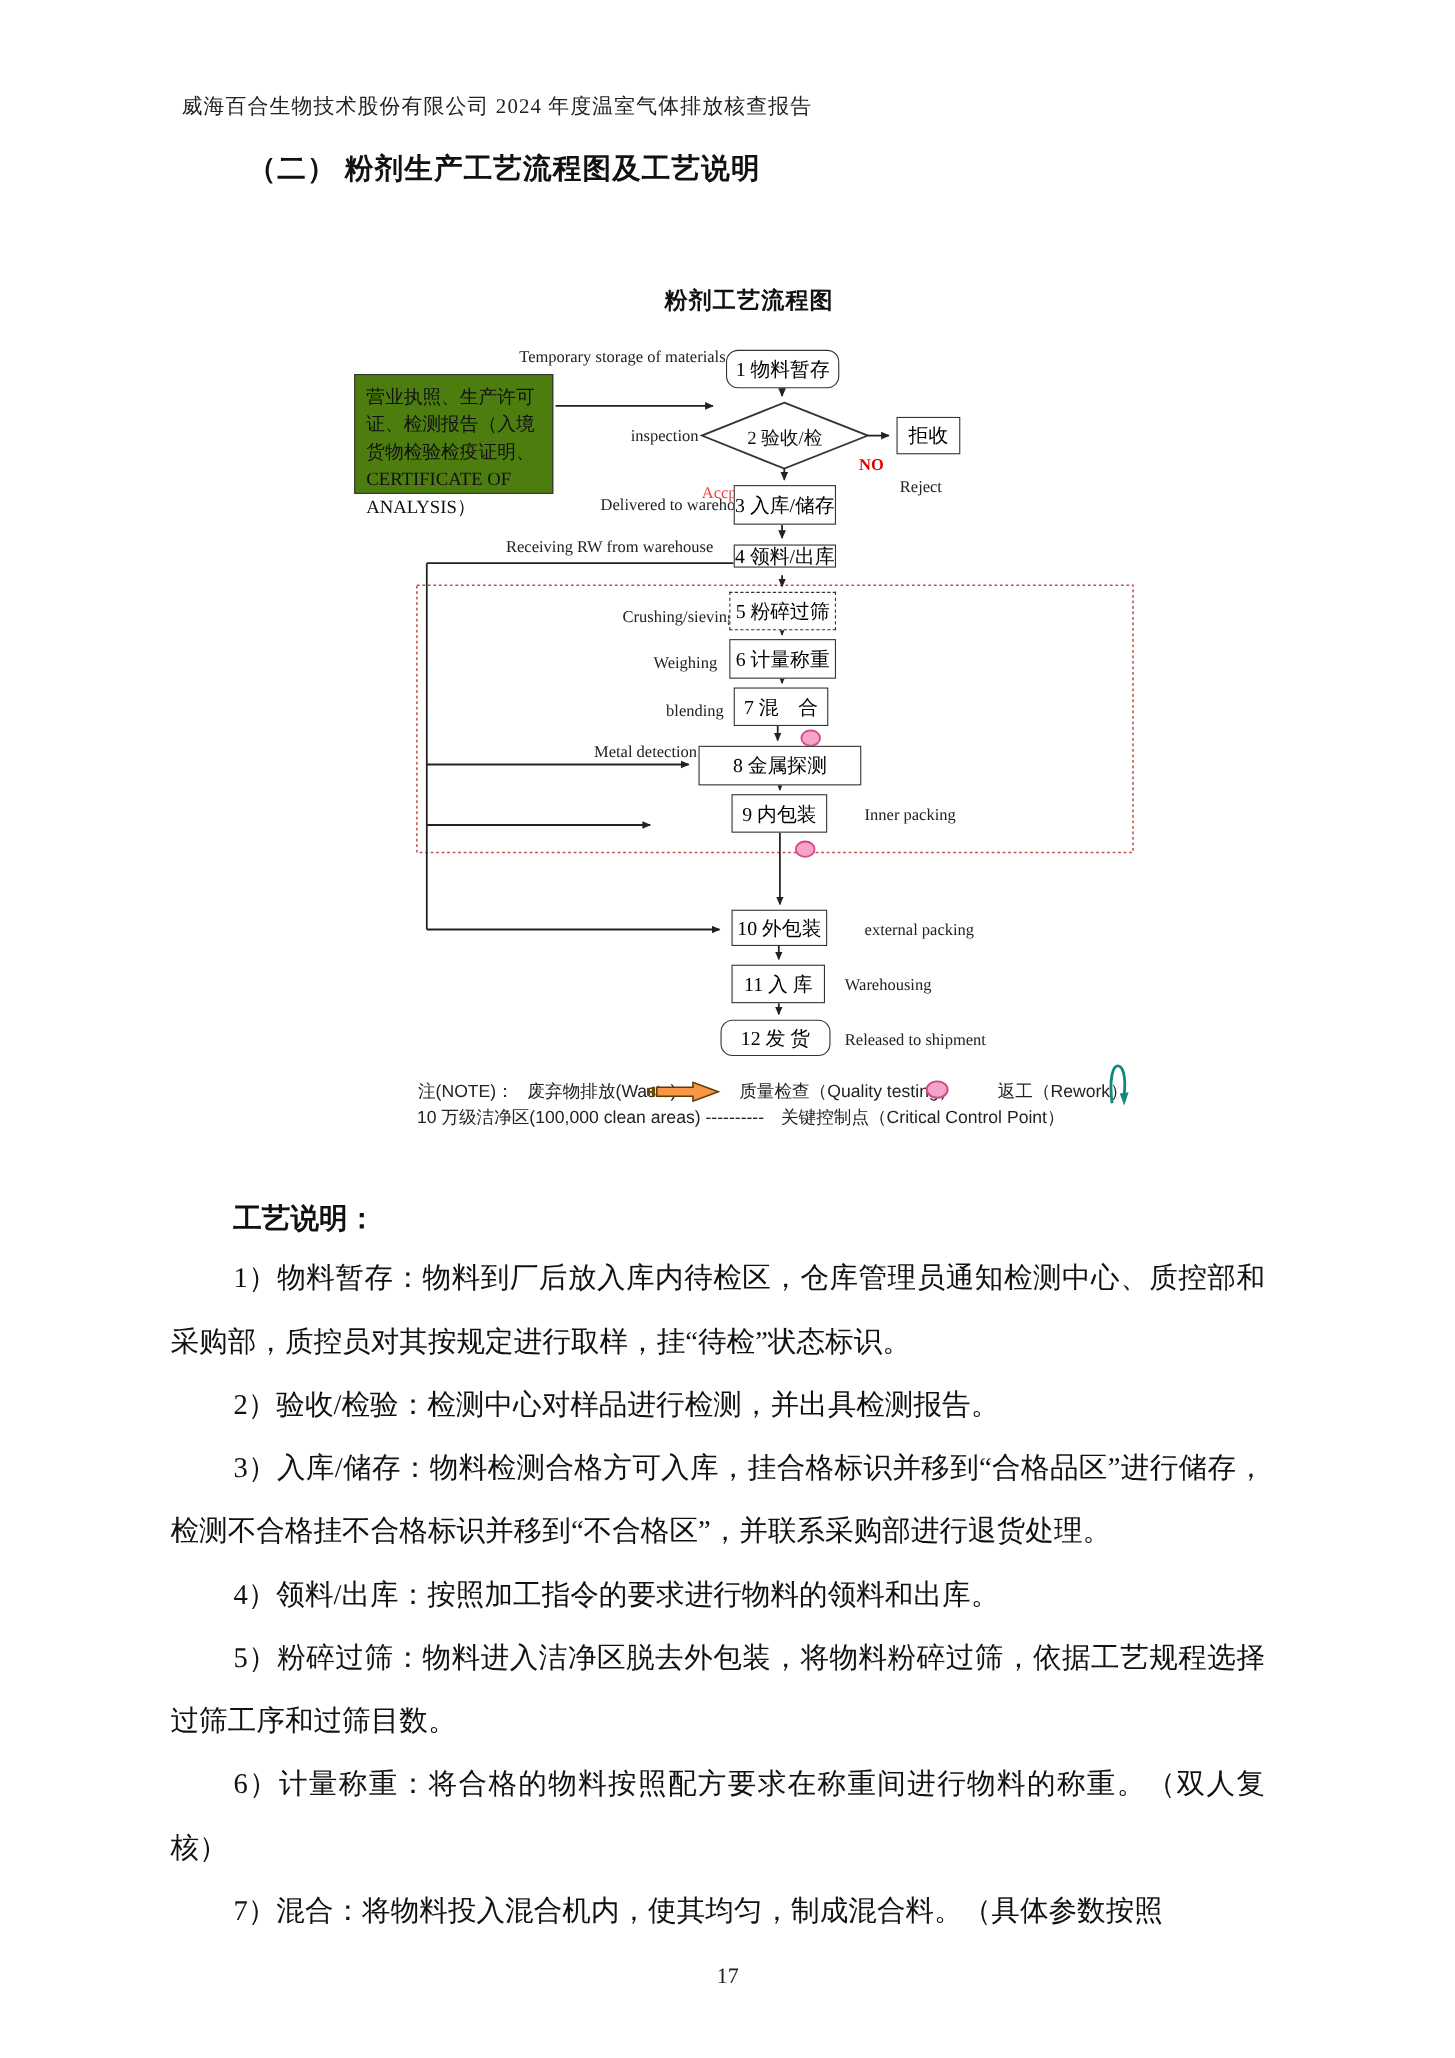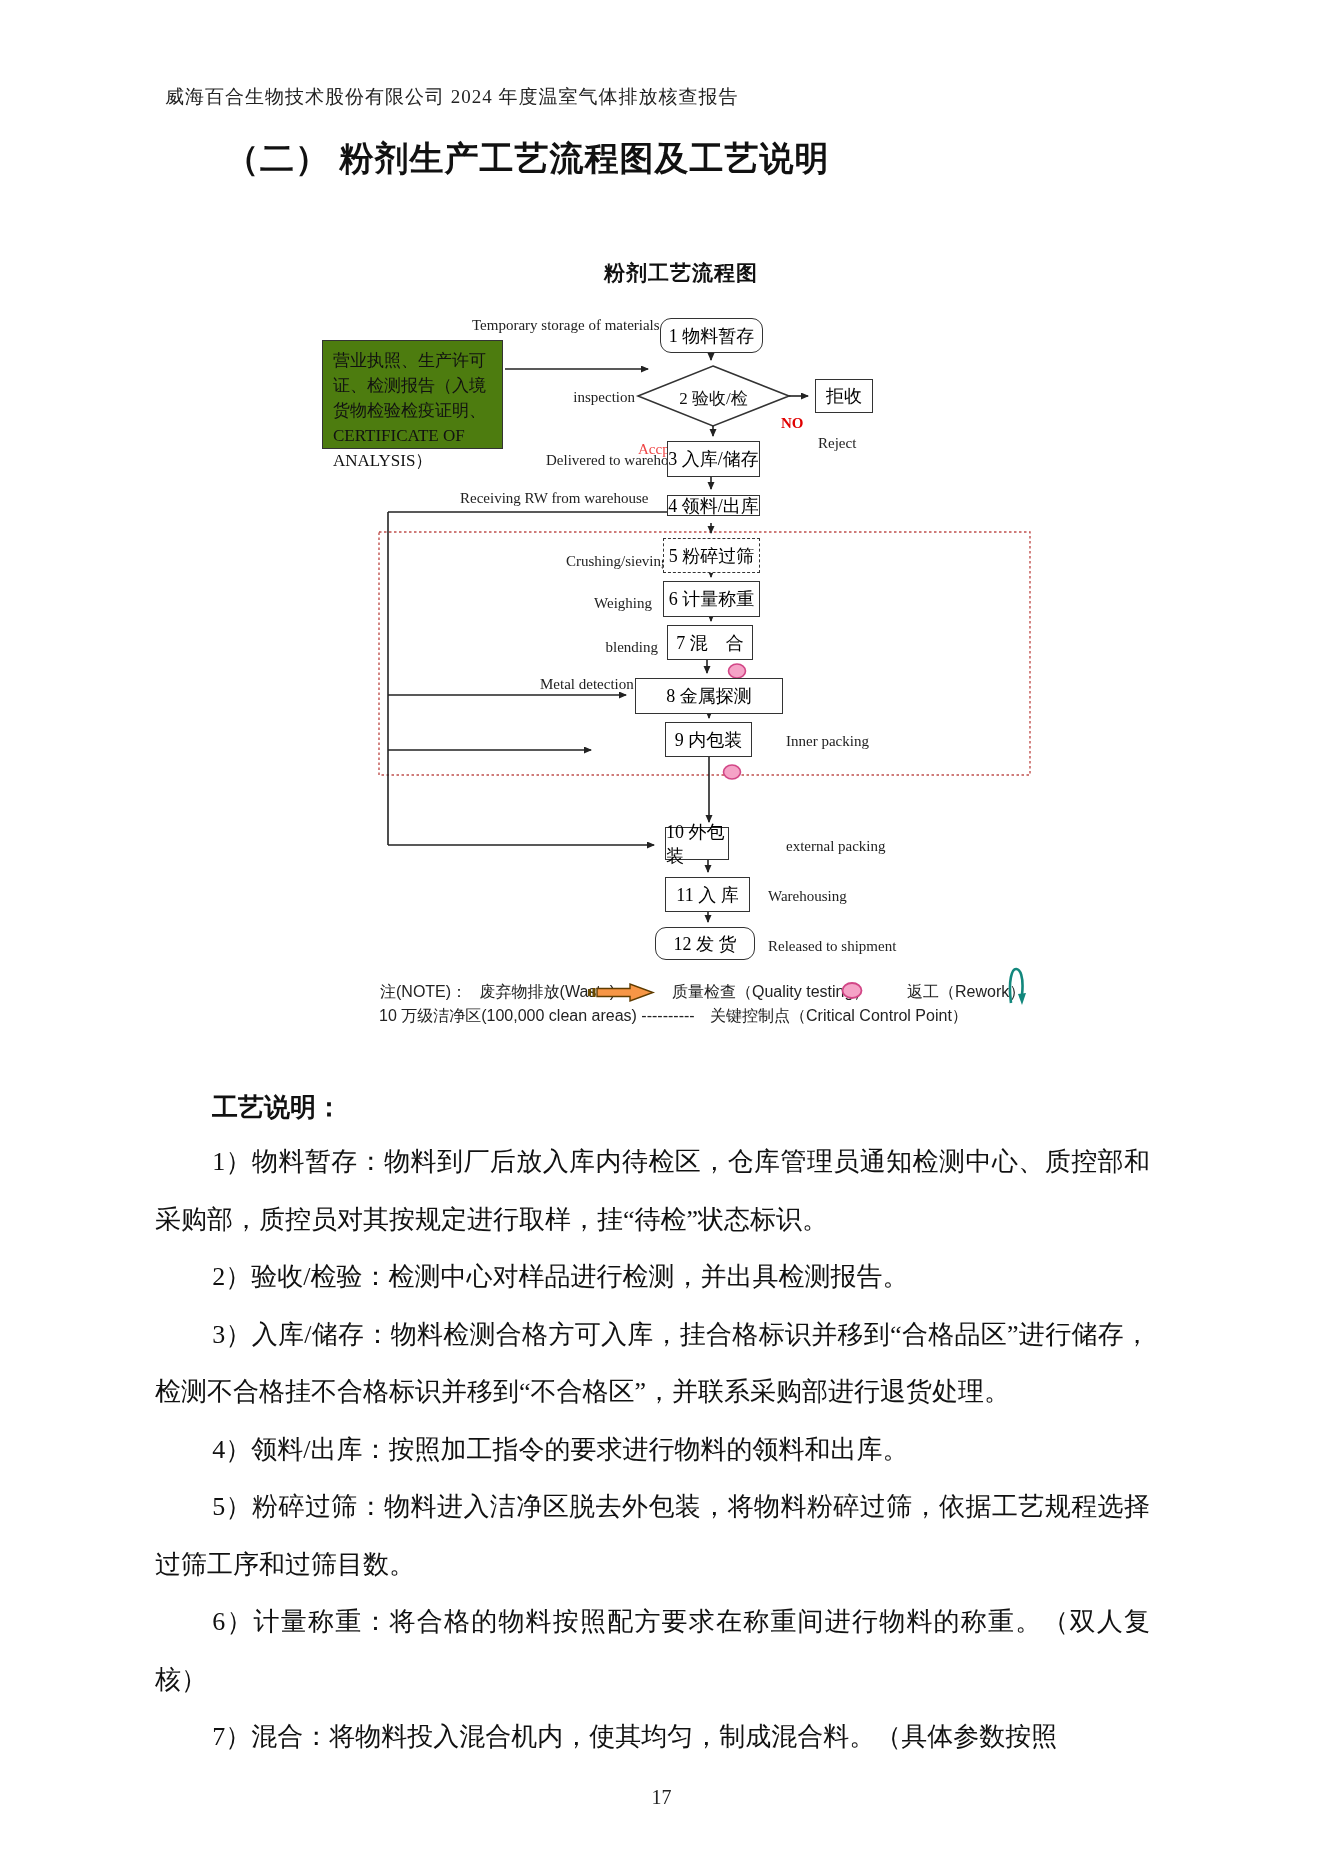--- a/index.html
+++ b/index.html
@@ -1,20 +1,20 @@
 <!DOCTYPE html>
 <html><head>
 <meta charset="utf-8">
 <style>
   html,body{margin:0;padding:0;}
   body{width:1323px;height:1871px;position:relative;background:#ffffff;
        font-family:"Liberation Serif","DejaVu Serif",serif;color:#1a1a1a;overflow:hidden;}
   .abs{position:absolute;}
   .hdr{font-size:19px;letter-spacing:1px;color:#222;}
-  .sec-title{font-size:34px;font-weight:bold;letter-spacing:1px;color:#111;}
+  .sec-title{font-size:26px;font-weight:bold;letter-spacing:1px;color:#111;}
   .chart-title{font-size:21px;font-weight:bold;letter-spacing:1px;color:#111;}
   .fbox{position:absolute;border:1.5px solid #333;background:#fff;display:flex;
         align-items:center;justify-content:center;font-size:18px;color:#000000;
         box-sizing:border-box;z-index:3;}
   .fbox.dashed{border:1.5px dashed #333;}
   .fbox.round{border-radius:11px;}
   .dlabel{position:absolute;font-size:17px;color:#111;text-align:center;z-index:4;}
   .elabel{position:absolute;font-size:15px;color:#222;white-space:nowrap;z-index:2;}
   .elabel.r{text-align:right;}
   .infobox{position:absolute;border:1.5px solid #333;background:#4d7c0f;font-size:17px;
@@ -80,21 +80,21 @@
 <div class="fbox round" style="left:660px;top:318px;width:103px;height:35px;">1 物料暂存</div>
 <div class="dlabel" style="left:640px;top:387px;width:147px;text-align:center;">2 验收/检</div>
 <div class="fbox" style="left:815px;top:379px;width:58px;height:34px;">拒收</div>
 <div class="fbox" style="left:667px;top:441px;width:93px;height:36px;">3 入库/储存</div>
 <div class="fbox" style="left:667px;top:495px;width:93px;height:21px;">4 领料/出库</div>
 <div class="fbox dashed" style="left:663px;top:538px;width:97px;height:35px;">5 粉碎过筛</div>
 <div class="fbox" style="left:663px;top:581px;width:97px;height:36px;">6 计量称重</div>
 <div class="fbox" style="left:667px;top:625px;width:86px;height:35px;">7 混　合</div>
 <div class="fbox" style="left:635px;top:678px;width:148px;height:36px;">8 金属探测</div>
 <div class="fbox" style="left:665px;top:722px;width:87px;height:35px;">9 内包装</div>
-<div class="fbox" style="left:665px;top:827px;width:64px;height:33px;">10 外包装</div>
+<div class="fbox" style="left:665px;top:827px;width:87px;height:33px;">10 外包装</div>
 <div class="fbox" style="left:665px;top:877px;width:85px;height:35px;">11 入 库</div>
 <div class="fbox round" style="left:655px;top:927px;width:100px;height:33px;">12 发 货</div>
 
 <div class="elabel r" style="left:472px;top:317px;width:182px;">Temporary storage of materials</div>
 <div class="elabel r" style="left:573px;top:389px;width:62px;">inspection</div>
 <div class="elabel" style="left:638px;top:441px;color:#ef4444;">Accpetance</div>
 <div class="elabel" style="left:781px;top:415px;color:#e00000;font-weight:bold;">NO</div>
 <div class="elabel" style="left:818px;top:415px;margin-top:20px;">Reject</div>
 <div class="elabel r" style="left:546px;top:452px;width:116px;">Delivered to warehouse</div>
 <div class="elabel" style="left:460px;top:490px;">Receiving RW from warehouse</div>

